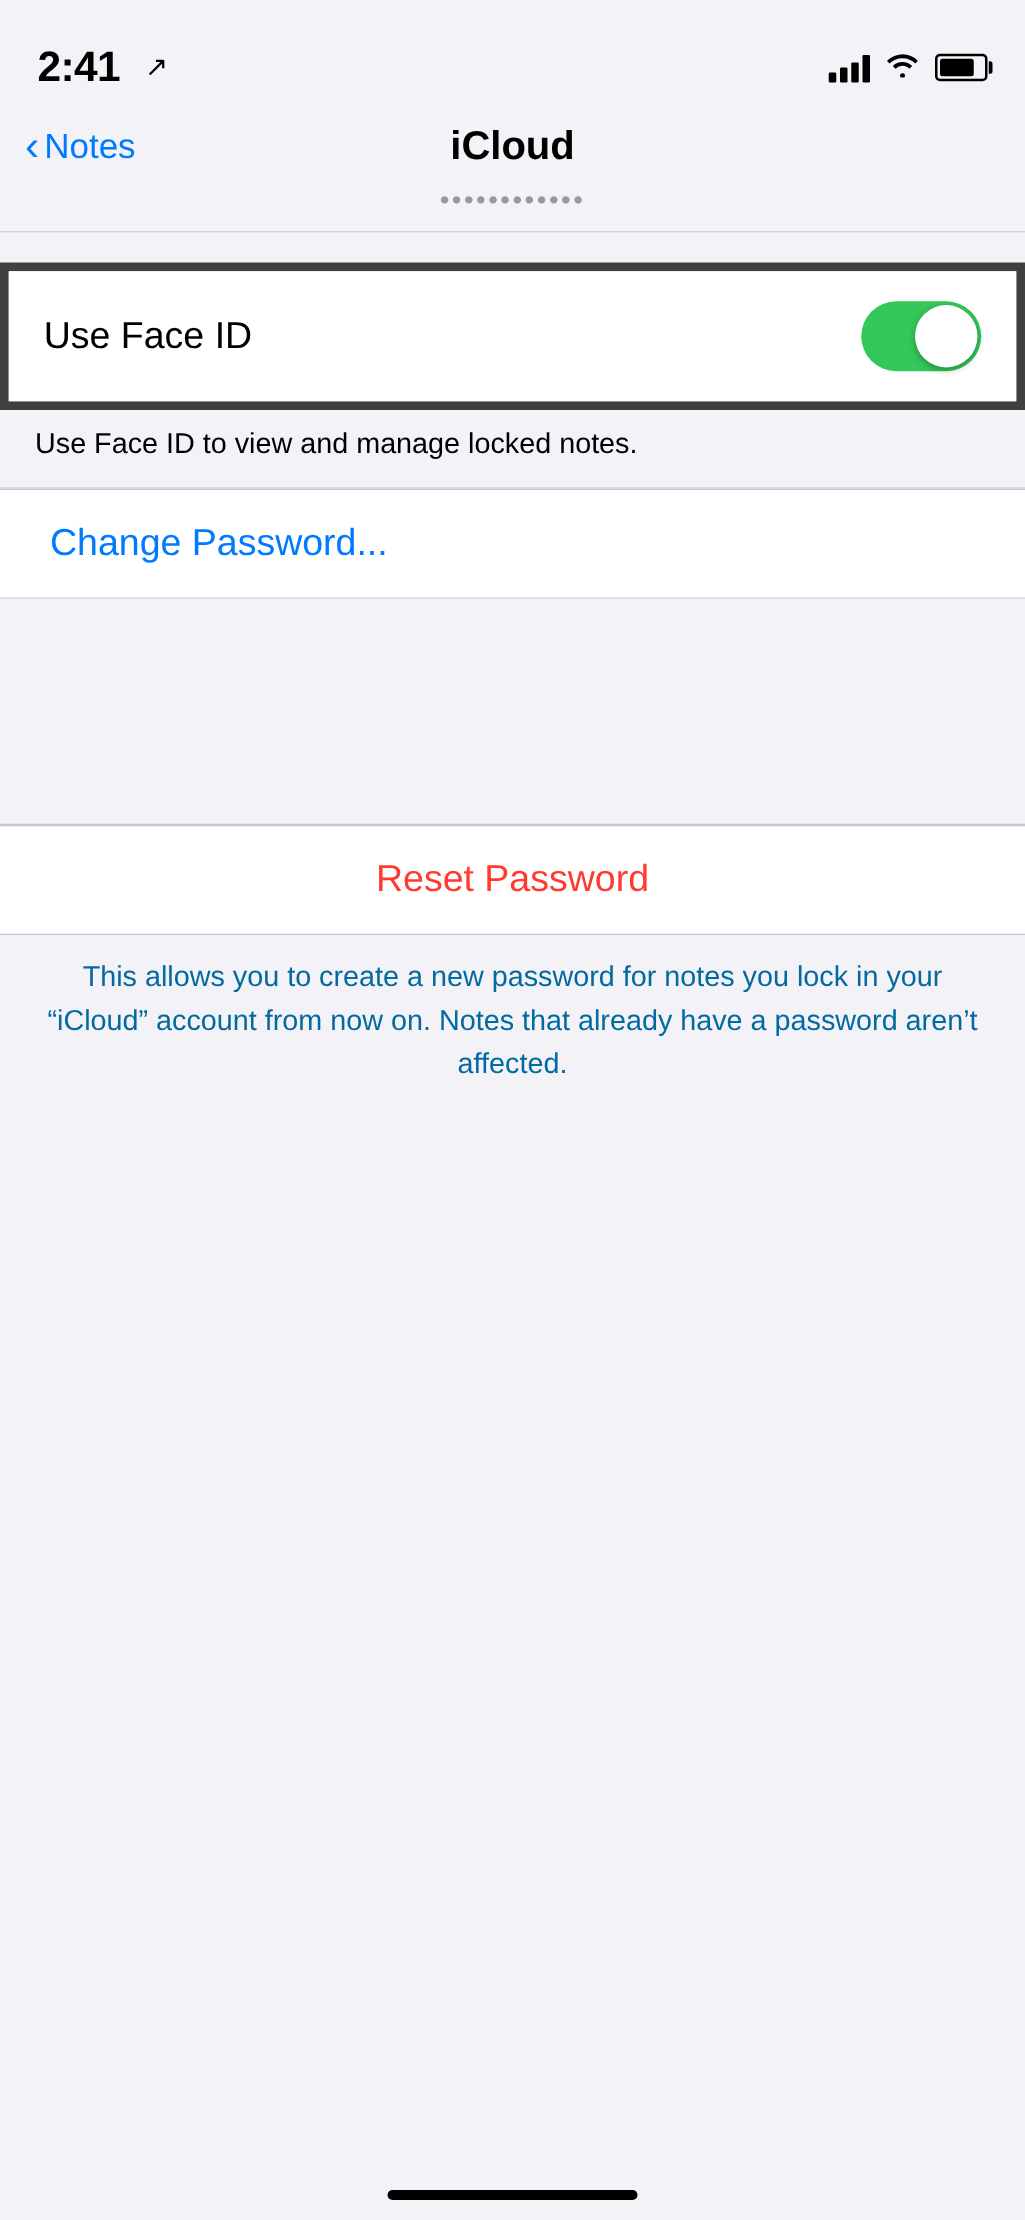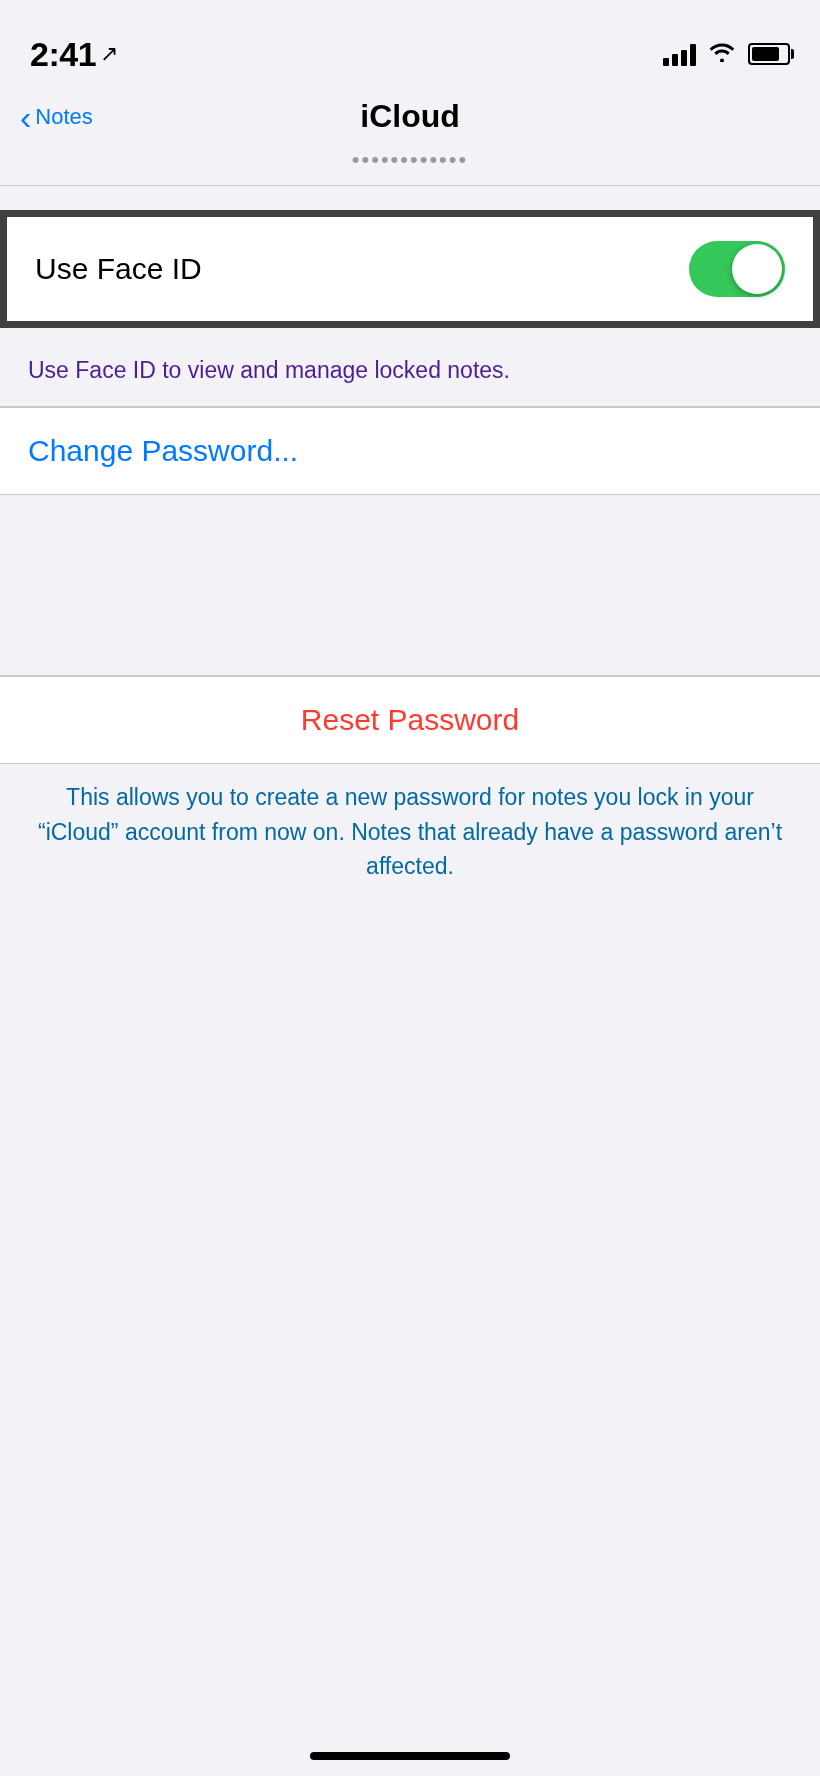--- a/index.html
+++ b/index.html
@@ -112,21 +112,21 @@
       text-decoration: none;
     }
 
     .nav-back-chevron {
       font-size: 34px;
       margin-right: 4px;
       line-height: 1;
     }
 
     .nav-back-text {
-      font-size: 22px;
+      font-size: 28px;
     }
 
     .nav-title {
       font-size: 32px;
       font-weight: 600;
       color: #000;
       text-align: right;
     }
 
     
@@ -183,31 +183,31 @@
       background-color: #fff;
       border-radius: 50%;
       position: absolute;
       top: 3px;
       right: 3px;
       box-shadow: 0 2px 6px rgba(0,0,0,0.3);
     }
 
     
     .description-text {
-      padding: 26px 28px 20px;
+      padding: 10px 28px 20px;
       font-size: 23px;
-      color: #4c1d95;
+      color: #000000;
       background-color: #f2f2f7;
       line-height: 1.4;
     }
 
     
     .change-password-row {
       background-color: #fff;
-      padding: 26px 28px;
+      padding: 26px 40px;
       border-top: 1px solid #c8c8cc;
       border-bottom: 1px solid #c8c8cc;
       cursor: pointer;
     }
 
     .change-password-text {
       font-size: 30px;
       color: #007aff;
     }
 
@@ -258,21 +258,21 @@
     .location-arrow {
       font-size: 22px;
       color: #000;
       margin-left: 4px;
     }
   </style>
 </head>
 <body>
 
 <div class="status-bar">
-  <div style="display:flex; align-items:center; gap:0;">
+  <div style="display:flex; align-items:center; gap:16px;">
     <span class="status-time">2:41</span>
     <span class="location-arrow">↗</span>
   </div>
   <div class="status-icons">
     <div class="signal-bars">
       <div class="signal-bar" style="height:8px;"></div>
       <div class="signal-bar" style="height:12px;"></div>
       <div class="signal-bar" style="height:16px;"></div>
       <div class="signal-bar" style="height:22px;"></div>
     </div>

